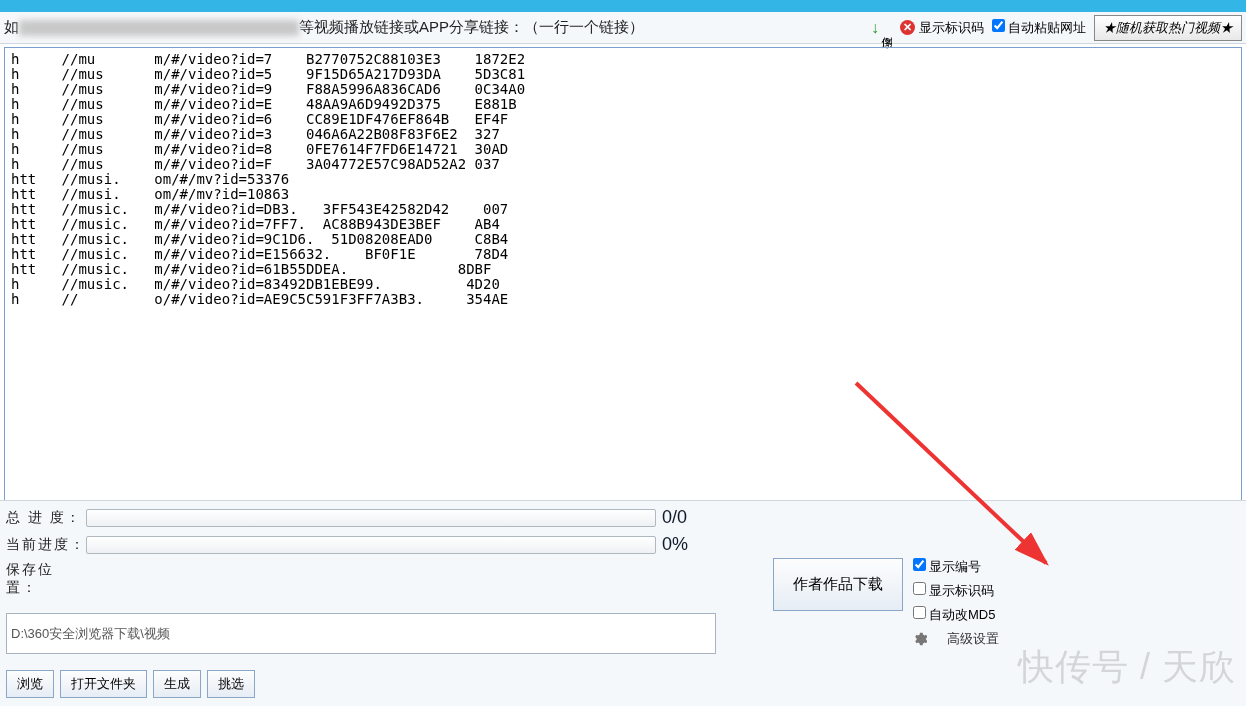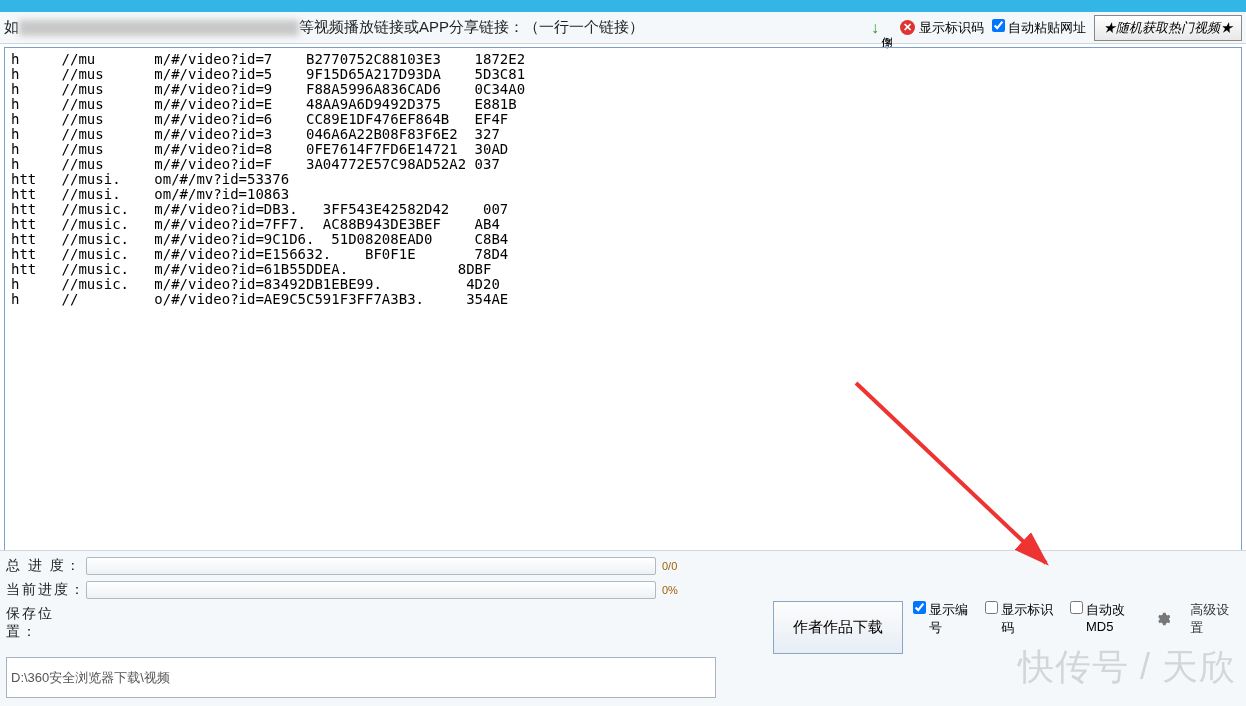--- a/index.html
+++ b/index.html
@@ -100,21 +100,21 @@
   row-gap: 6px;
   align-items: center;
 }
 .lbl-cell { font-size: 14px; color: #222; letter-spacing: 2px; }
 .progress {
   height: 18px;
   border: 1px solid #b0b8c0;
   background: linear-gradient(#fff,#eef1f4);
   border-radius: 2px;
 }
-.progress-txt { font-size: 11px; color: #a16207; padding-left: 6px; }
+.progress-txt { font-size: 18px; color: #0f172a; padding-left: 6px; }
 .right-panel {
   grid-row: 1 / span 3;
   grid-column: 4;
   display: flex;
   align-items: flex-start;
   gap: 10px;
   padding-left: 20px;
 }
 .col-a { display:flex; flex-direction:column; gap:6px; align-items:flex-start;padding-left:37px; }
 .big-btn {
@@ -125,21 +125,21 @@
   cursor: pointer;
   min-width: 130px;
 }
 .small-btn {
   border: 1px solid #8aa7c8;
   background: linear-gradient(#fdfdfd,#e6edf5);
   padding: 4px 10px;
   font-size: 13px;
   cursor: pointer;
 }
-.opt-col { display:flex; flex-direction:row; gap:6px; }
+.opt-col { display:flex; flex-direction:column; gap:6px; }
 .opt-col .adv { display:flex; align-items:center; gap:20px; color:#333; cursor:pointer; }
 .gear {
   width:14px;height:14px;display:inline-block;
 }
 .gear svg { width:14px;height:14px; }
 .right-col { display:flex; flex-direction:column; gap:6px; align-items:stretch; min-width:150px; }
 .dl-btn {
   border: 1px solid #8aa7c8;
   background: linear-gradient(#eaf3fb,#cfe2f3);
   padding: 14px 10px;
@@ -210,20 +210,26 @@
   <div class="progress" style="grid-row:1;grid-column:2"></div>
   <div class="progress-txt" style="grid-row:1;grid-column:3">0/0</div>
 
   <div class="lbl-cell" style="grid-row:2;grid-column:1">当前进度：</div>
   <div class="progress" style="grid-row:2;grid-column:2"></div>
   <div class="progress-txt" style="grid-row:2;grid-column:3">0%</div>
 
   <div class="path-row">
     <div class="lbl-cell">保存位置：</div>
     <input class="path-input" value="D:\360安全浏览器下载\视频" style="">
+    <div class="path-btns">
+      <button class="small-btn">浏览</button>
+      <button class="small-btn">打开文件夹</button>
+      <button class="small-btn">生成</button>
+      <button class="small-btn">挑选</button>
+    </div>
   </div>
 
   <div class="right-panel">
     <div class="col-a">
       <button class="big-btn">作者作品下载</button>
     </div>
     <div class="opt-col">
       <label class="chk">
           <input type="checkbox" checked="" style="">
           <span>显示编号</span>

